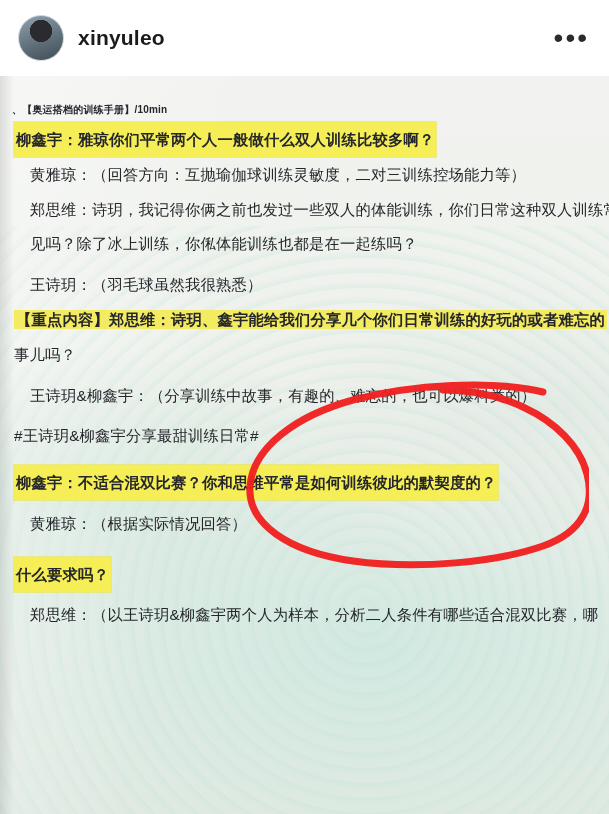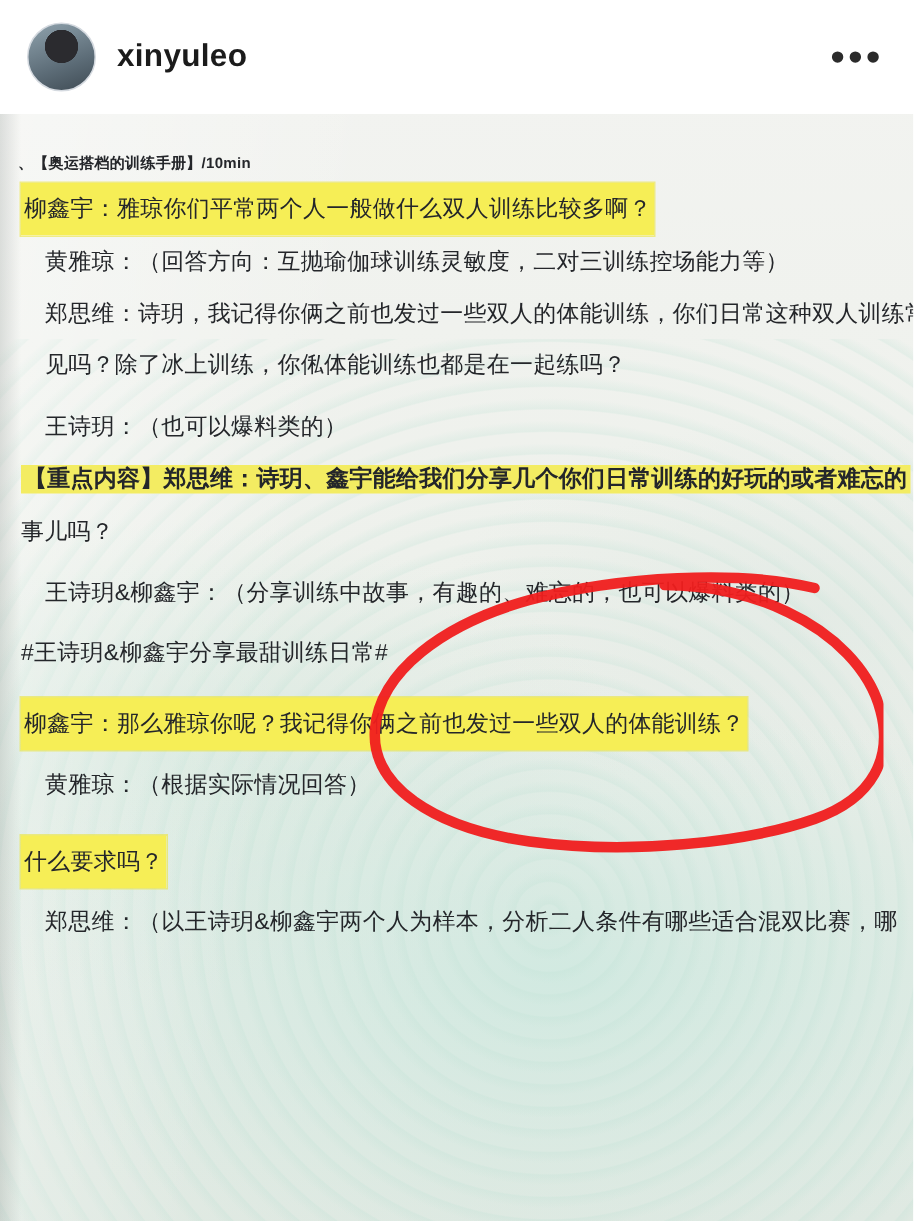--- a/index.html
+++ b/index.html
@@ -109,20 +109,21 @@
   .line.indent { padding-left: 22px; }
   .line.title { font-weight: bold; font-size: 10px; padding-left: 4px; }
   .gap-s { height: 10px; }
   .gap-m { height: 16px; }
   .gap-l { height: 22px; }
 
   .hl {
     background: #f6ee56;
     padding: 9px 2px;
     box-shadow: 0 0 0 1px rgba(235,228,60,.6);
+    font-weight: bold;
   }
   .hl-soft {
     background: #f3ec62;
     padding: 1px 2px;
     text-align: right;
   }
   .bold { font-weight: bold; }
 
   
   .red-circle {
@@ -162,31 +163,31 @@
       <div class="line title">、【奥运搭档的训练手册】/10min</div>
       <div class="gap-s"></div>
       <div class="line"><span class="hl">柳鑫宇：雅琼你们平常两个人一般做什么双人训练比较多啊？</span></div>
       <div class="gap-s"></div>
       <div class="line indent">黄雅琼：（回答方向：互抛瑜伽球训练灵敏度，二对三训练控场能力等）</div>
       <div class="gap-s"></div>
       <div class="line indent">郑思维：诗玥，我记得你俩之前也发过一些双人的体能训练，你们日常这种双人训练常</div>
       <div class="gap-s"></div>
       <div class="line indent">见吗？除了冰上训练，你俬体能训练也都是在一起练吗？</div>
       <div class="gap-m"></div>
-      <div class="line indent">王诗玥：（也可以爆料类的）</div>
+      <div class="line indent">王诗玥：（羽毛球虽然我很熟悉）</div>
       <div class="gap-s"></div>
       <div class="line"><span class="hl-soft bold">【重点内容】郑思维：诗玥、鑫宇能给我们分享几个你们日常训练的好玩的或者难忘的</span></div>
       <div class="gap-s"></div>
       <div class="line">事儿吗？</div>
       <div class="gap-m"></div>
       <div class="line indent">王诗玥&amp;柳鑫宇：（分享训练中故事，有趣的、难忘的，也可以爆料类的）</div>
       <div class="gap-m"></div>
       <div class="line">#王诗玥&amp;柳鑫宇分享最甜训练日常#</div>
       <div class="gap-l"></div>
-      <div class="line"><span class="hl">柳鑫宇：那么雅琼你呢？我记得你俩之前也发过一些双人的体能训练？</span></div>
+      <div class="line"><span class="hl">柳鑫宇：不适合混双比赛？你和思维平常是如何训练彼此的默契度的？</span></div>
       <div class="gap-m"></div>
       <div class="line indent">黄雅琼：（根据实际情况回答）</div>
       <div class="gap-m"></div>
       <div class="gap-s"></div>
       <div class="line"><span class="hl">什么要求吗？</span></div>
       <div class="gap-m"></div>
       <div class="line indent">郑思维：（以王诗玥&amp;柳鑫宇两个人为样本，分析二人条件有哪些适合混双比赛，哪</div>
       <div class="gap-s"></div>
     </div>
 

